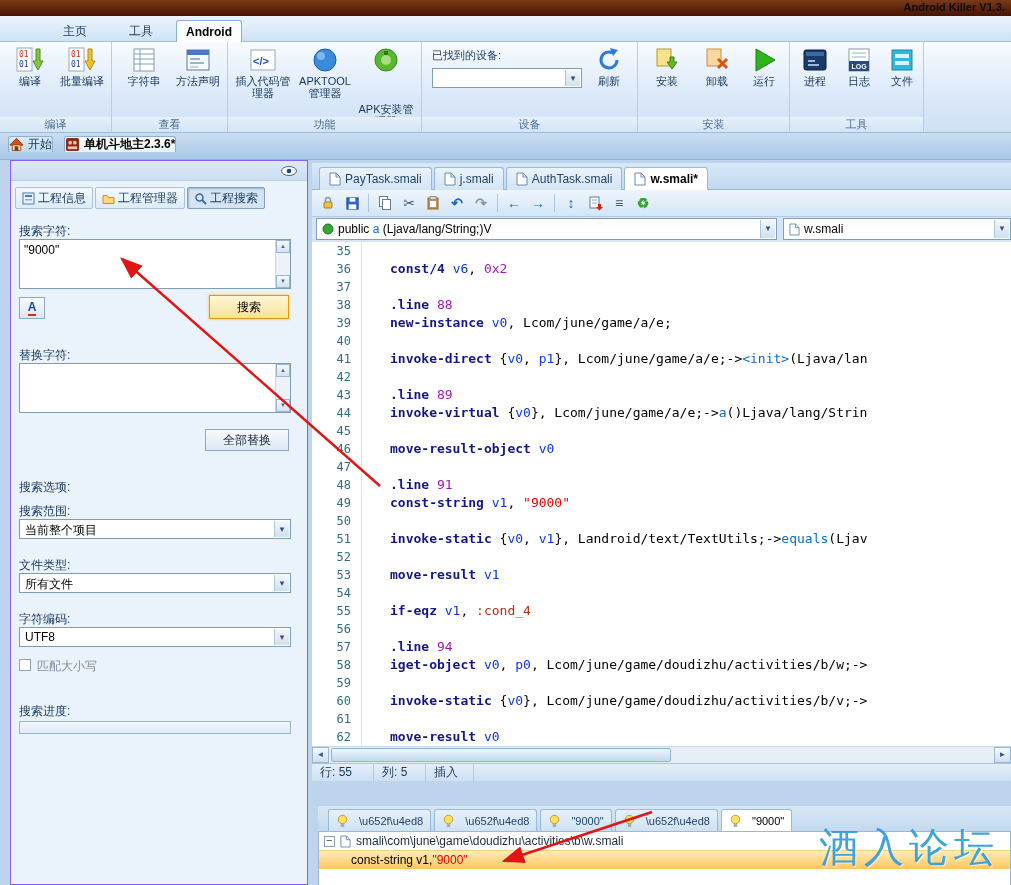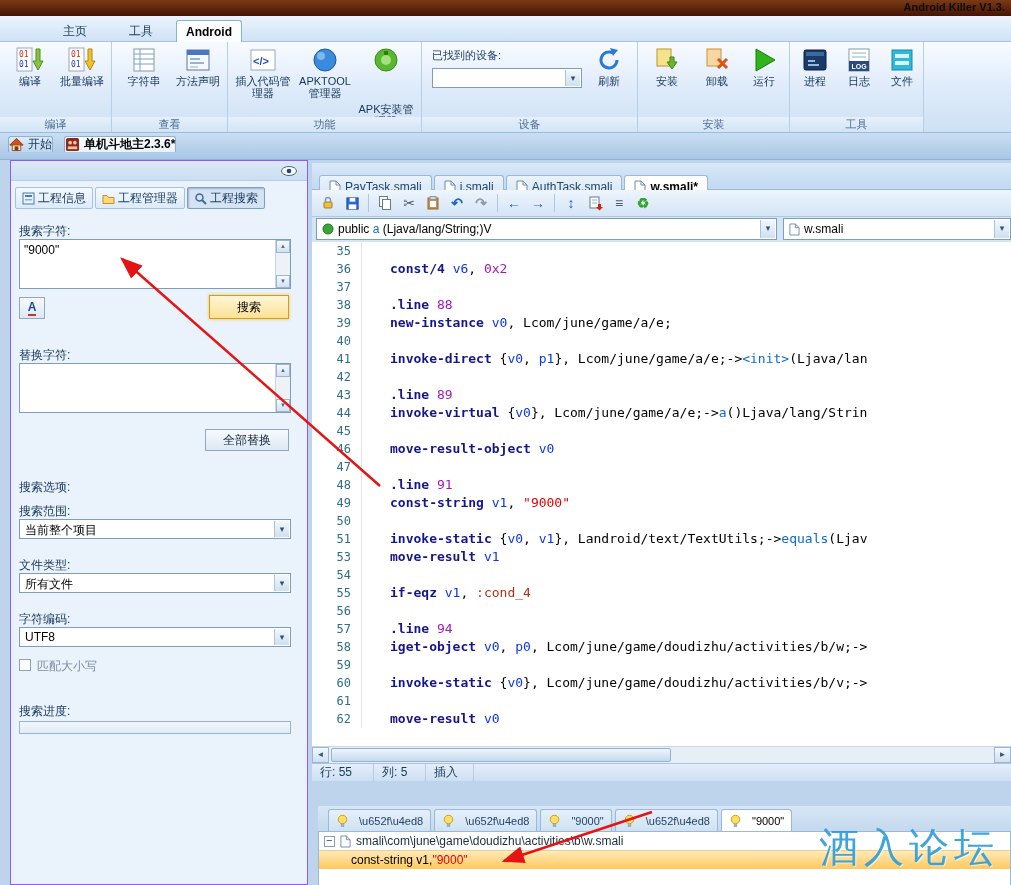--- a/index.html
+++ b/index.html
@@ -51,21 +51,21 @@
 .smallbtn{position:absolute;height:22px;border:1px solid #8fa8c8;background:linear-gradient(#f7fafd,#dce8f4);text-align:center;font-size:12px;color:#123;display:flex;align-items:center;justify-content:center;}
 .searchbtn{position:absolute;left:198px;width:80px;height:24px;border:1px solid #d89c10;background:linear-gradient(#fff6d8,#fbe194);box-shadow:0 0 3px #f0c040;font-size:12px;color:#000;display:flex;align-items:center;justify-content:center;}
 .select{position:absolute;left:8px;width:272px;height:20px;background:#fff;border:1px solid #7f9db9;font-size:12px;color:#000;}
 .selval{position:absolute;left:5px;top:2px;}
 .cb{position:absolute;left:8px;width:12px;height:12px;background:#fff;border:1px solid #8aa4c0;}
 .cbl{position:absolute;left:26px;font-size:12px;color:#7d8da0;}
 .progress{position:absolute;left:8px;width:272px;height:13px;border:1px solid #98b4d2;background:linear-gradient(#f2f7fc,#e0ecf8);}
 
 
 .filetabs{position:absolute;left:312px;top:163px;width:699px;height:27px;background:linear-gradient(#d8e8f8,#c2d9f0);border-bottom:1px solid #9ab8d8;padding-left:6px;white-space:nowrap;}
-.ftab{display:inline-flex;align-items:center;gap:4px;height:23px;margin:12px 1px 0 1px;padding:0 9px;border:1px solid #9ab8d8;border-bottom:none;border-radius:3px 3px 0 0;background:linear-gradient(#eaf3fc,#d2e4f4);font-size:12px;color:#23456a;vertical-align:bottom;}
+.ftab{display:inline-flex;align-items:center;gap:4px;height:23px;margin:4px 1px 0 1px;padding:0 9px;border:1px solid #9ab8d8;border-bottom:none;border-radius:3px 3px 0 0;background:linear-gradient(#eaf3fc,#d2e4f4);font-size:12px;color:#23456a;vertical-align:bottom;}
 .ftab.active{background:#fff;font-weight:bold;color:#000;}
 .edtoolbar{position:absolute;left:312px;top:190px;width:699px;height:27px;background:linear-gradient(#eef5fd,#d4e5f5);border-bottom:1px solid #b0c9e2;display:flex;align-items:center;gap:2px;padding-left:5px;}
 .tbtn{width:22px;height:22px;display:flex;align-items:center;justify-content:center;border-radius:2px;font-size:14px;}
 .tsep{width:1px;height:18px;background:#aec6de;margin:0 3px;}
 .glyph-blue{color:#1f62c8;font-weight:bold;}
 .glyph-gray{color:#8a98a8;font-weight:bold;}
 .glyph-steel{color:#4a5a70;}
 .glyph-green{color:#2fa42a;font-weight:bold;}
 .comborow{position:absolute;left:312px;top:217px;width:699px;height:25px;background:#d4e5f5;display:flex;gap:6px;padding:1px 0 2px 4px;}
 .combo{position:relative;height:22px;background:#fff;border:1px solid #7f9db9;display:flex;align-items:center;gap:4px;padding:0 18px 0 5px;font-size:12px;color:#000;}
@@ -526,20 +526,21 @@
         <div class="crow"><span class="lnum">42</span><span class="ctext"></span></div>
         <div class="crow"><span class="lnum">43</span><span class="ctext"><span class="tk-kw">.line</span><span class="tk-pln"> </span><span class="tk-num">89</span></span></div>
         <div class="crow"><span class="lnum">44</span><span class="ctext"><span class="tk-kw">invoke-virtual</span><span class="tk-pln"> {</span><span class="tk-reg">v0</span><span class="tk-pln">}, Lcom/june/game/a/e;-&gt;</span><span class="tk-mth">a</span><span class="tk-pln">()Ljava/lang/Strin</span></span></div>
         <div class="crow"><span class="lnum">45</span><span class="ctext"></span></div>
         <div class="crow"><span class="lnum">46</span><span class="ctext"><span class="tk-kw">move-result-object</span><span class="tk-pln"> </span><span class="tk-reg">v0</span></span></div>
         <div class="crow"><span class="lnum">47</span><span class="ctext"></span></div>
         <div class="crow"><span class="lnum">48</span><span class="ctext"><span class="tk-kw">.line</span><span class="tk-pln"> </span><span class="tk-num">91</span></span></div>
         <div class="crow"><span class="lnum">49</span><span class="ctext"><span class="tk-kw">const-string</span><span class="tk-pln"> </span><span class="tk-reg">v1</span><span class="tk-pln">, </span><span class="tk-str">"9000"</span></span></div>
         <div class="crow"><span class="lnum">50</span><span class="ctext"></span></div>
         <div class="crow"><span class="lnum">51</span><span class="ctext"><span class="tk-kw">invoke-static</span><span class="tk-pln"> {</span><span class="tk-reg">v0</span><span class="tk-pln">, </span><span class="tk-reg">v1</span><span class="tk-pln">}, Landroid/text/TextUtils;-&gt;</span><span class="tk-mth">equals</span><span class="tk-pln">(Ljav</span></span></div>
+        <div class="crow"><span class="lnum">52</span><span class="ctext"></span></div>
         <div class="crow"><span class="lnum">53</span><span class="ctext"><span class="tk-kw">move-result</span><span class="tk-pln"> </span><span class="tk-reg">v1</span></span></div>
         <div class="crow"><span class="lnum">54</span><span class="ctext"></span></div>
         <div class="crow"><span class="lnum">55</span><span class="ctext"><span class="tk-kw">if-eqz</span><span class="tk-pln"> </span><span class="tk-reg">v1</span><span class="tk-pln">, </span><span class="tk-lbl">:cond_4</span></span></div>
         <div class="crow"><span class="lnum">56</span><span class="ctext"></span></div>
         <div class="crow"><span class="lnum">57</span><span class="ctext"><span class="tk-kw">.line</span><span class="tk-pln"> </span><span class="tk-num">94</span></span></div>
         <div class="crow"><span class="lnum">58</span><span class="ctext"><span class="tk-kw">iget-object</span><span class="tk-pln"> </span><span class="tk-reg">v0</span><span class="tk-pln">, </span><span class="tk-reg">p0</span><span class="tk-pln">, Lcom/june/game/doudizhu/activities/b/w;-&gt;</span></span></div>
         <div class="crow"><span class="lnum">59</span><span class="ctext"></span></div>
         <div class="crow"><span class="lnum">60</span><span class="ctext"><span class="tk-kw">invoke-static</span><span class="tk-pln"> {</span><span class="tk-reg">v0</span><span class="tk-pln">}, Lcom/june/game/doudizhu/activities/b/v;-&gt;</span></span></div>
         <div class="crow"><span class="lnum">61</span><span class="ctext"></span></div>
         <div class="crow"><span class="lnum">62</span><span class="ctext"><span class="tk-kw">move-result</span><span class="tk-pln"> </span><span class="tk-reg">v0</span></span></div>

